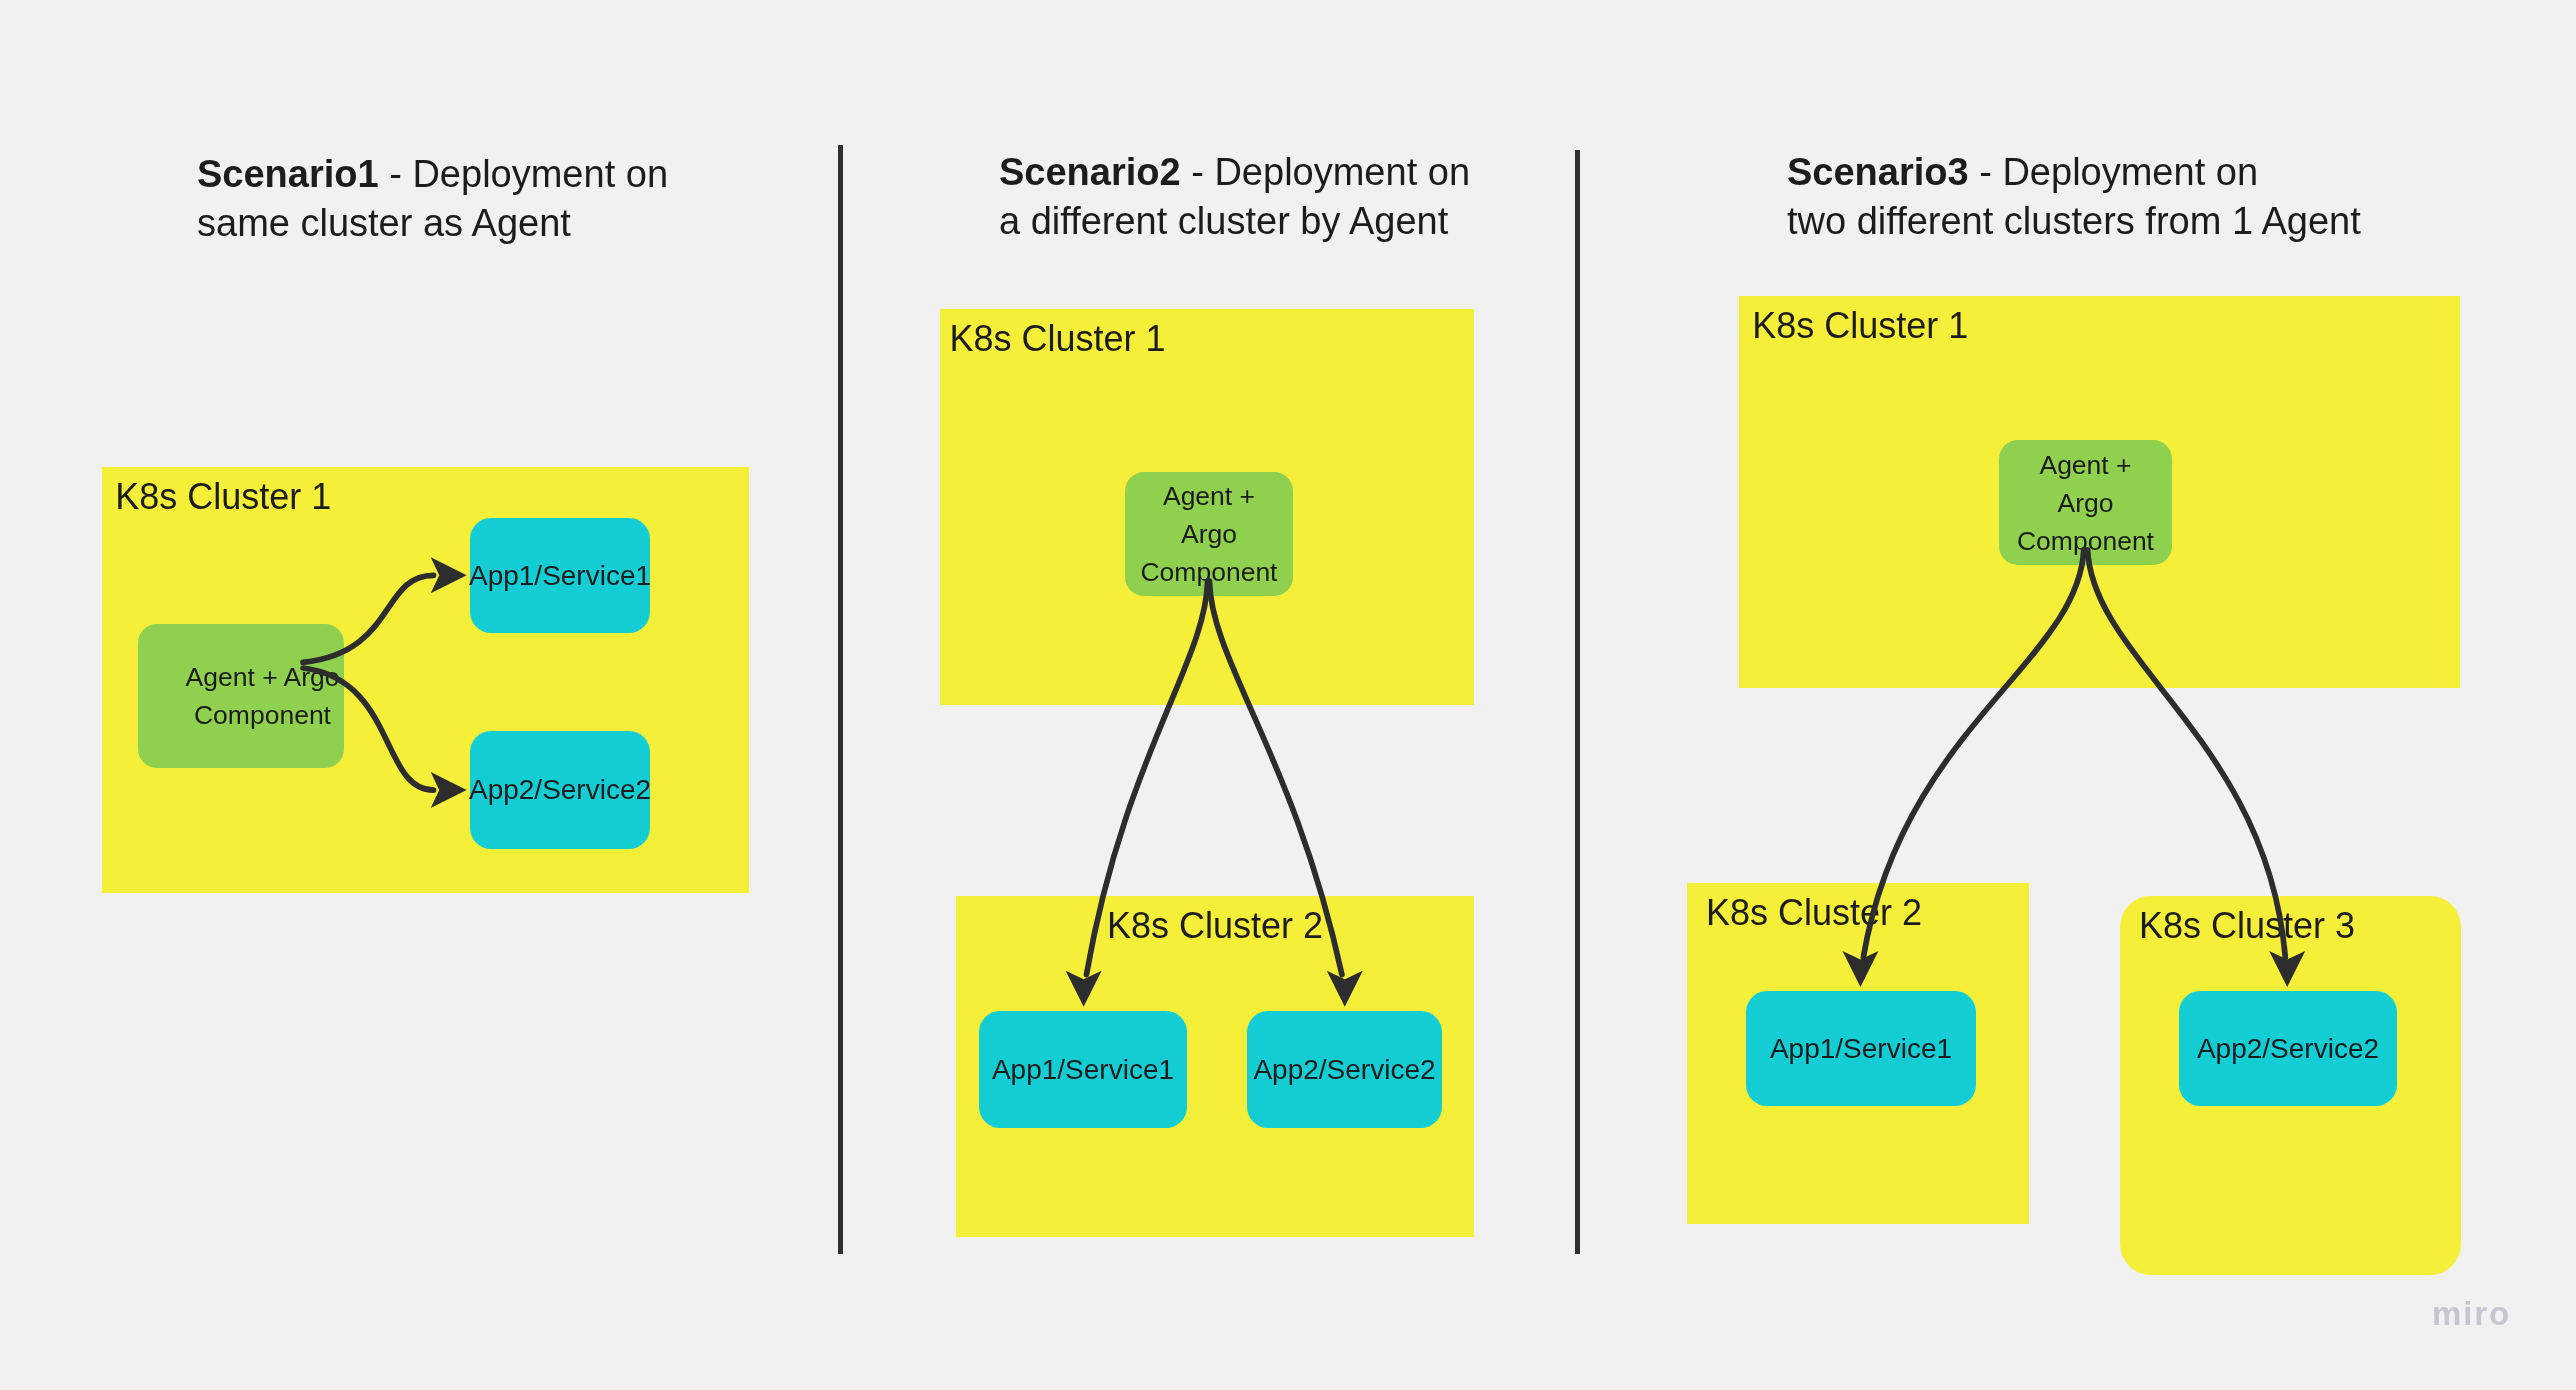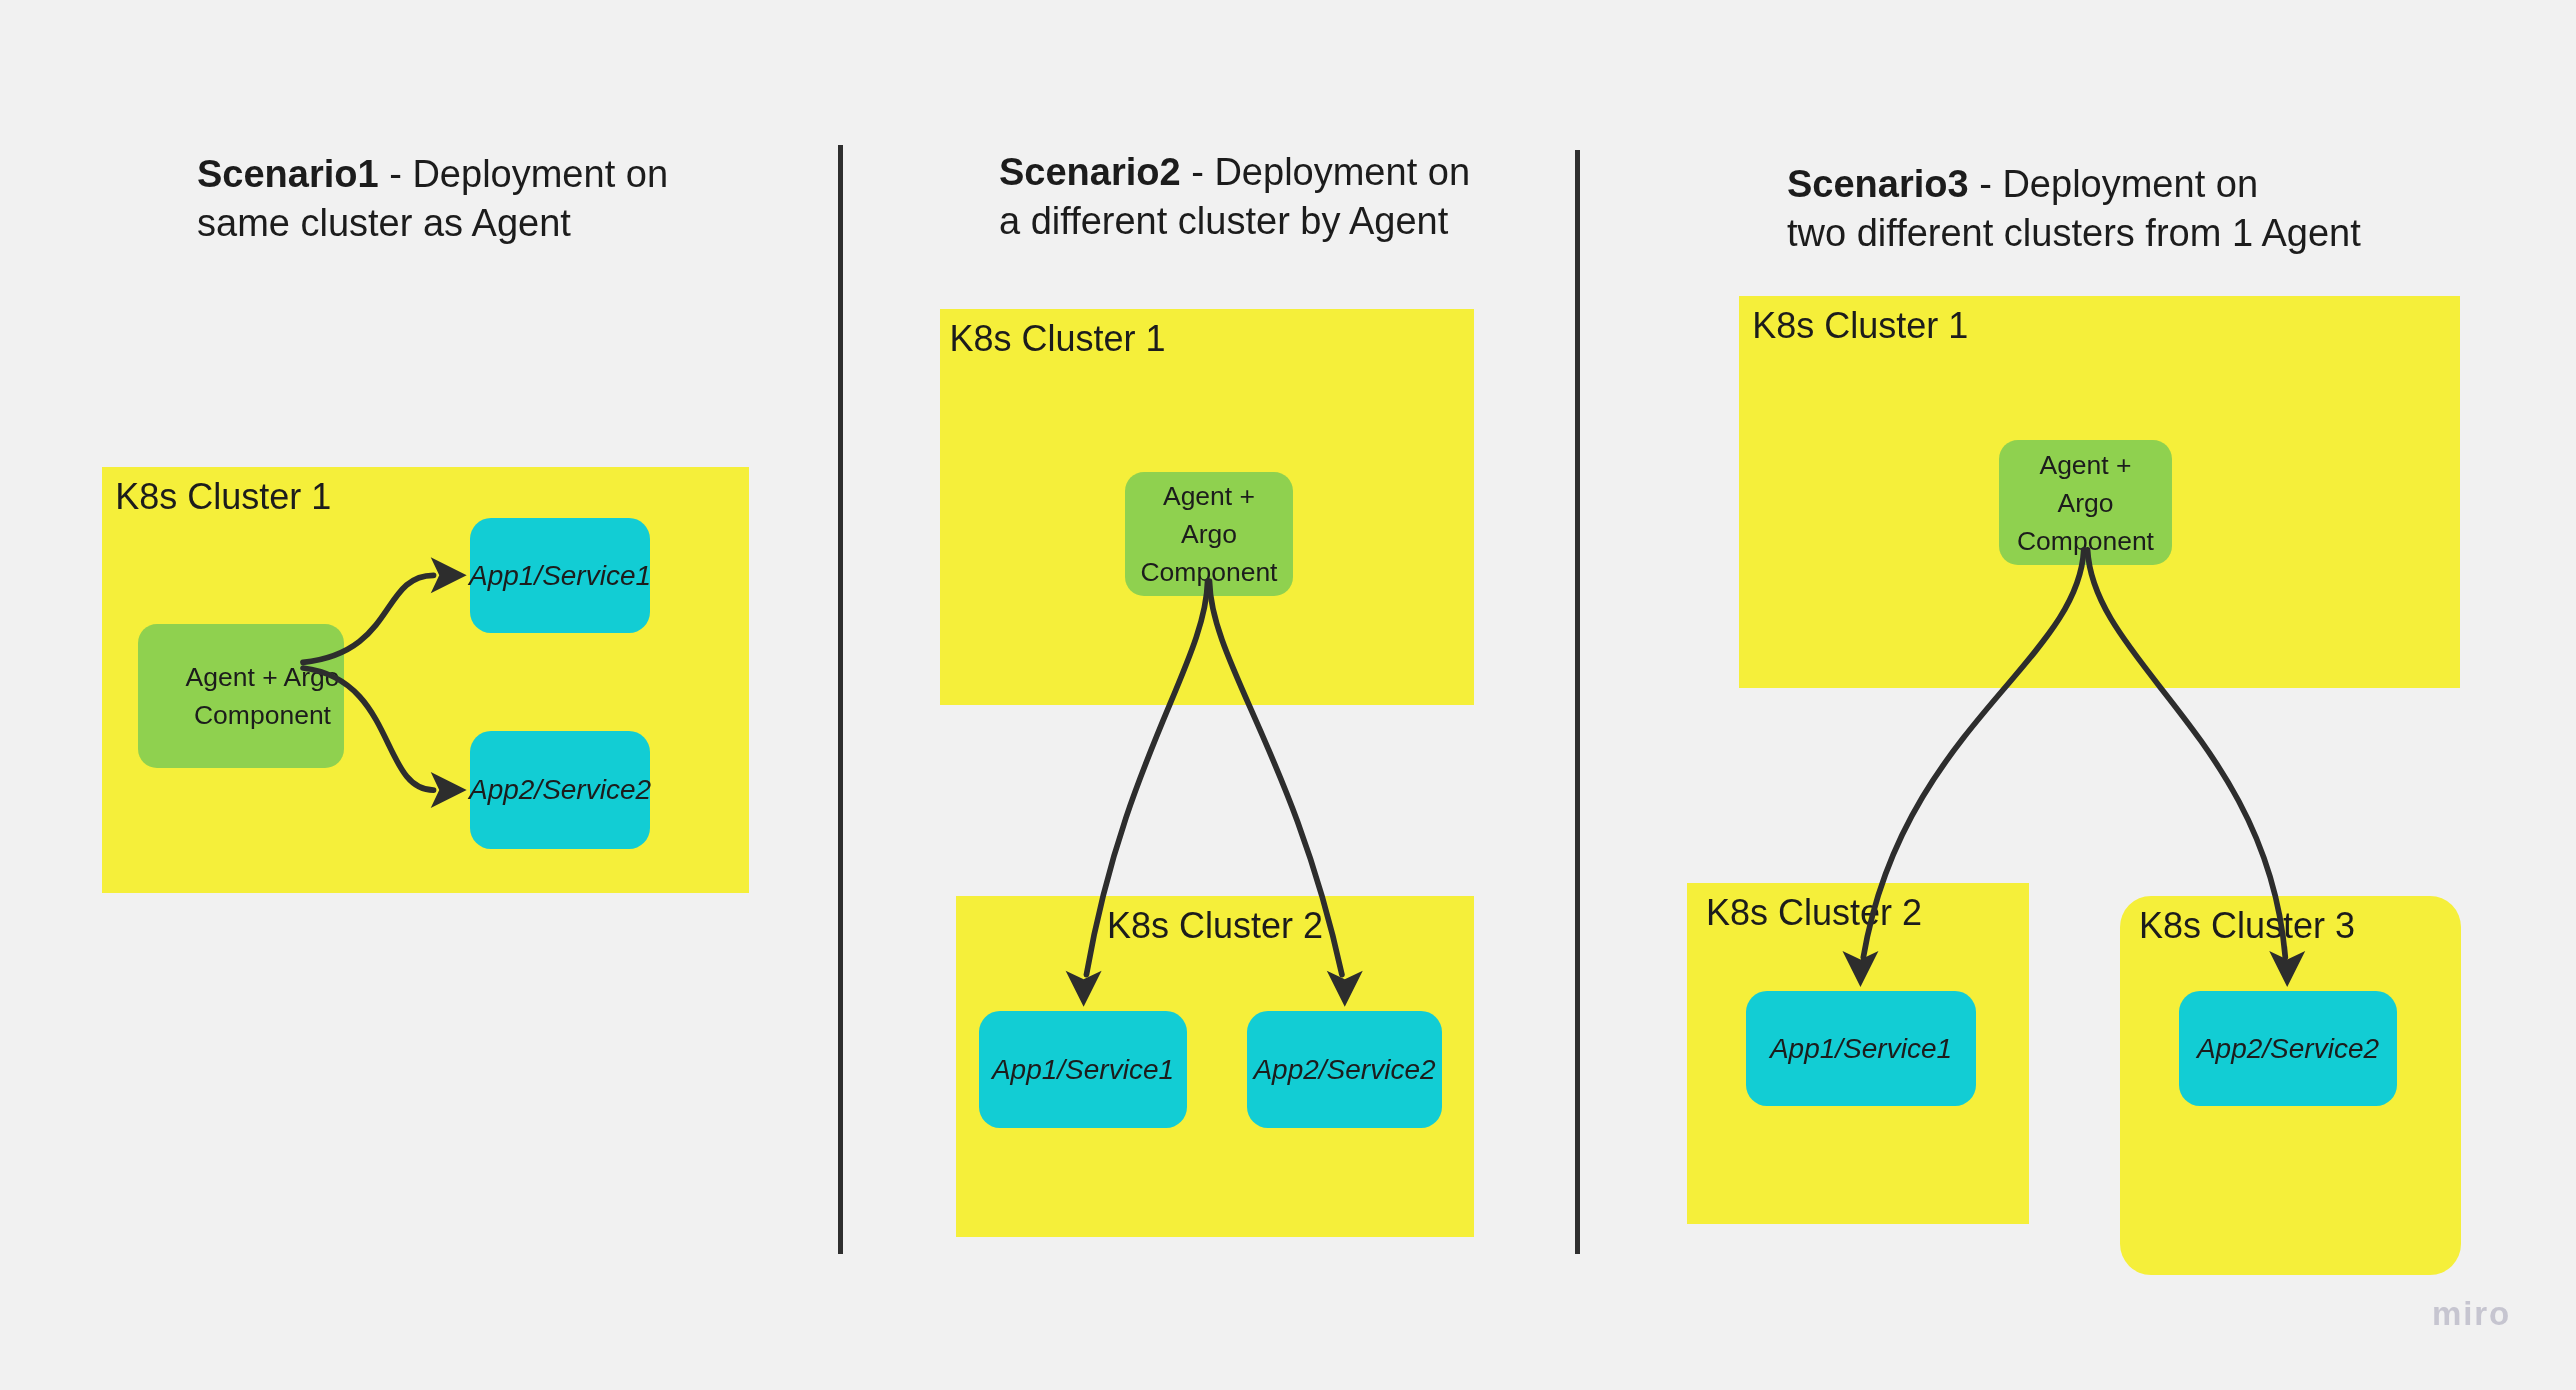--- a/index.html
+++ b/index.html
@@ -68,21 +68,20 @@
     position: absolute;
     background: var(--app-box, #12cdd4);
     border-radius: 21px;
     display: flex;
     align-items: center;
     justify-content: center;
     text-align: center;
     font-size: 28px;
     color: var(--text, #1c1c1c);
     white-space: nowrap;
-    font-style: italic;
   }
   #connectors {
     position: absolute;
     left: 0;
     top: 0;
     pointer-events: none;
   }
   #connectors path {
     fill: none;
     stroke: var(--connector, #2d2d2d);
@@ -110,21 +109,21 @@
   <div class="title" style="left:197px; top:150px;">
     <div><span class="b">Scenario1</span><span> - Deployment on</span></div>
     <div>same cluster as Agent</div>
   </div>
 
   <div class="title" style="left:999px; top:148px;">
     <div><span class="b">Scenario2</span><span> - Deployment on</span></div>
     <div>a different cluster by Agent</div>
   </div>
 
-  <div class="title" style="left:1787px; top:148px;margin-top:12px;">
+  <div class="title" style="left:1787px; top:148px;">
     <div><span class="b">Scenario3</span><span> - Deployment on</span></div>
     <div>two different clusters from 1 Agent</div>
   </div>
 
   <div class="divider" style="left:838px; top:145px; height:1109px;"></div>
   <div class="divider" style="left:1575px; top:150px; height:1104px;"></div>
 
   <div class="cluster" style="left:102px; top:467px; width:647px; height:426px;">
     <div class="cluster-label">K8s Cluster 1</div>
   </div>

